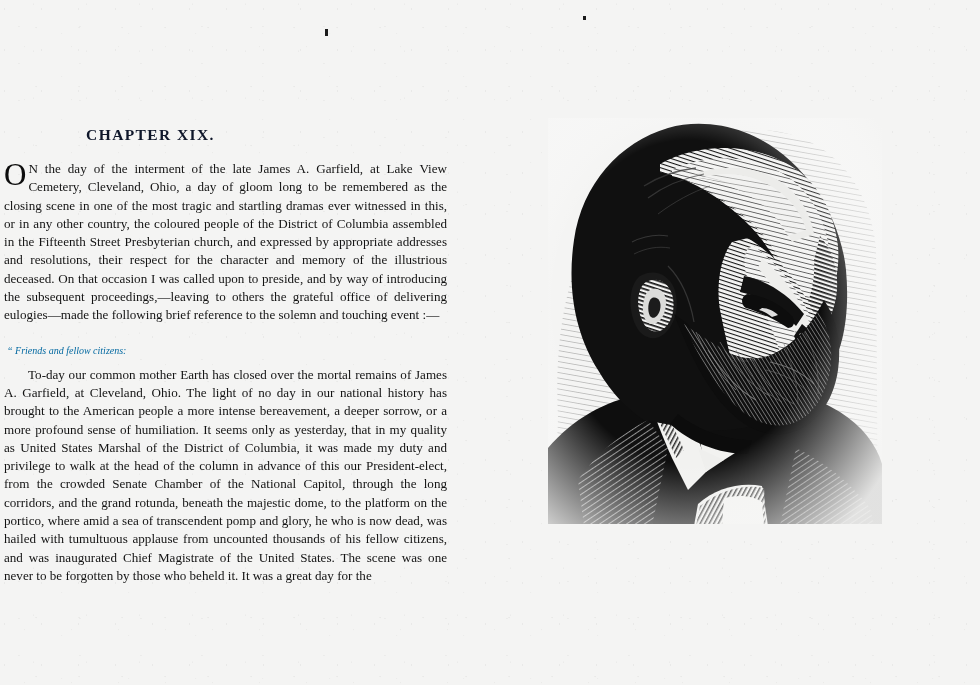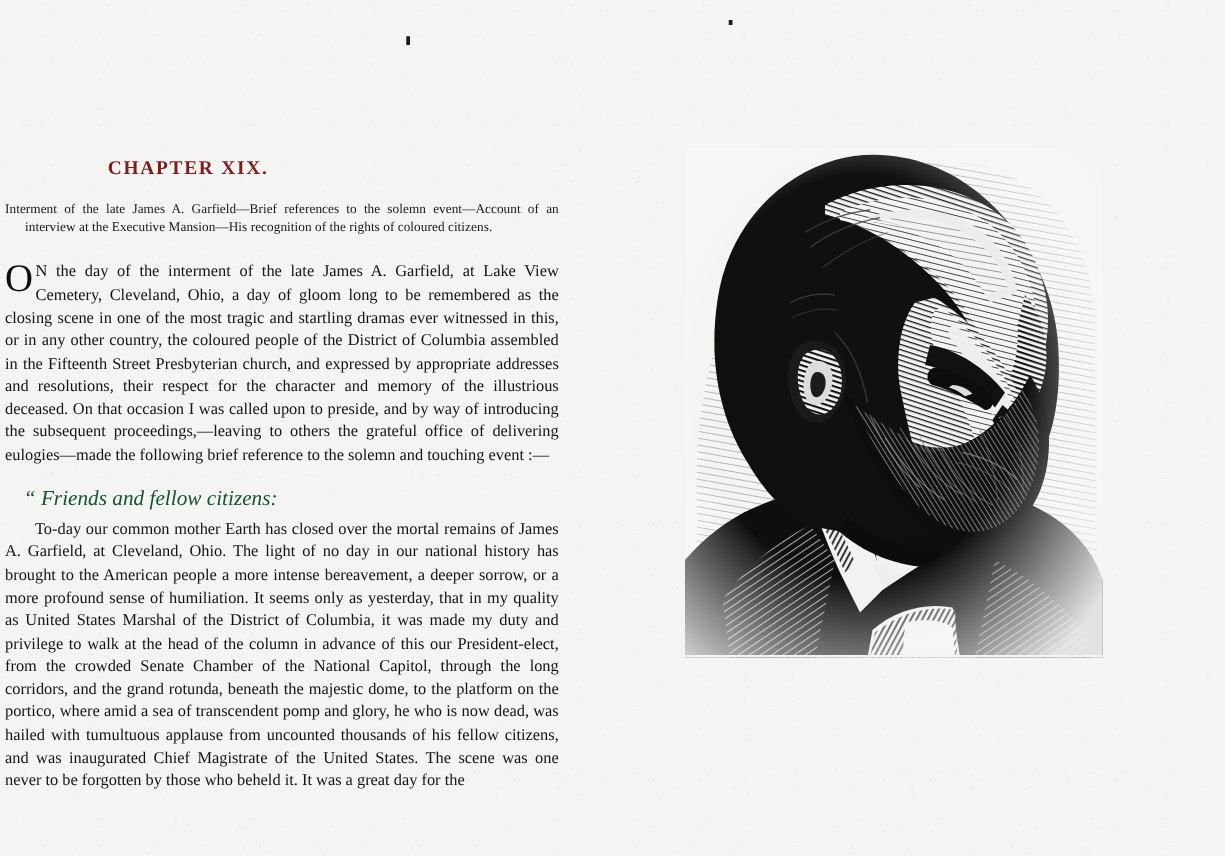--- a/index.html
+++ b/index.html
@@ -53,21 +53,21 @@
     width: 443px;
   }
 
   .chapter-title {
     text-align: center;
     font-size: 15.5px;
     letter-spacing: 1.4px;
     font-weight: 700;
     margin: 0 0 16px 0;
     padding-right: 150px;
-    color: #7f1d1d;
+    color: #0f172a;
   }
 
   .chapter-synopsis {
     font-size: 10.6px;
     line-height: 15.2px;
     margin: 0 0 18px 0;
     padding-left: 16px;
     text-indent: -16px;
     text-align: justify;
     color: #181818;
@@ -92,24 +92,24 @@
     float: left;
     font-size: 31px;
     line-height: 25px;
     padding: 2px 2px 0 0;
     font-weight: 400;
     color: #0d0d0d;
   }
 
   .salutation {
     font-style: italic;
-    font-size: 17px;
+    font-size: 10px;
     line-height: 18px;
-    margin: 0 0 6px 15px;
-    color: #14532d;
+    margin: 0 0 6px 3px;
+    color: #0369a1;
   }
 
   .speech-par {
     text-indent: 24px;
   }
 
   
   .plate {
     position: absolute;
     left: 548px;
@@ -138,21 +138,20 @@
 
   <div class="grain"></div>
 
   <div class="speck" style="left:325px;top:29px;width:3px;height:7px;"></div>
   <div class="speck" style="left:583px;top:16px;width:3px;height:4px;"></div>
 
   <div class="text-column">
 
     <h1 class="chapter-title">CHAPTER XIX.</h1>
 
-    <p class="chapter-synopsis">Interment of the late James A. Garfield—Brief references to the solemn event—Account of an interview at the Executive Mansion—His recognition of the rights of coloured citizens.</p>
 
     <p class="body-par opening-par">
       <span class="dropcap">O</span><span>N the day of the interment of the late James A. Garfield, at Lake View Cemetery, Cleveland, Ohio, a day of gloom long to be remembered as the closing scene in one of the most tragic and startling dramas ever witnessed in this, or in any other country, the coloured people of the District of Columbia assembled in the Fifteenth Street Presbyterian church, and expressed by appropriate addresses and resolutions, their respect for the character and memory of the illustrious deceased. On that occasion I was called upon to preside, and by way of introducing the subsequent proceedings,—leaving to others the grateful office of delivering eulogies—made the following brief reference to the solemn and touching event :—</span>
     </p>
 
     <p class="salutation">“ Friends and fellow citizens:</p>
 
     <p class="body-par speech-par">To-day our common mother Earth has closed over the mortal remains of James A. Garfield, at Cleveland, Ohio.  The light of no day in our national history has brought to the American people a more intense bereavement, a deeper sorrow, or a more profound sense of humiliation.  It seems only as yesterday, that in my quality as United States Marshal of the District of Columbia, it was made my duty and privilege to walk at the head of the column in advance of this our President-elect, from the crowded Senate Chamber of the National Capitol, through the long corridors, and the grand rotunda, beneath the majestic dome, to the platform on the portico, where amid a sea of transcendent pomp and glory, he who is now dead, was hailed with tumultuous applause from uncounted thousands of his fellow citizens, and was inaugurated Chief Magistrate of the United States.  The scene was one never to be forgotten by those who beheld it.  It was a great day for the</p>
   </div>
 

